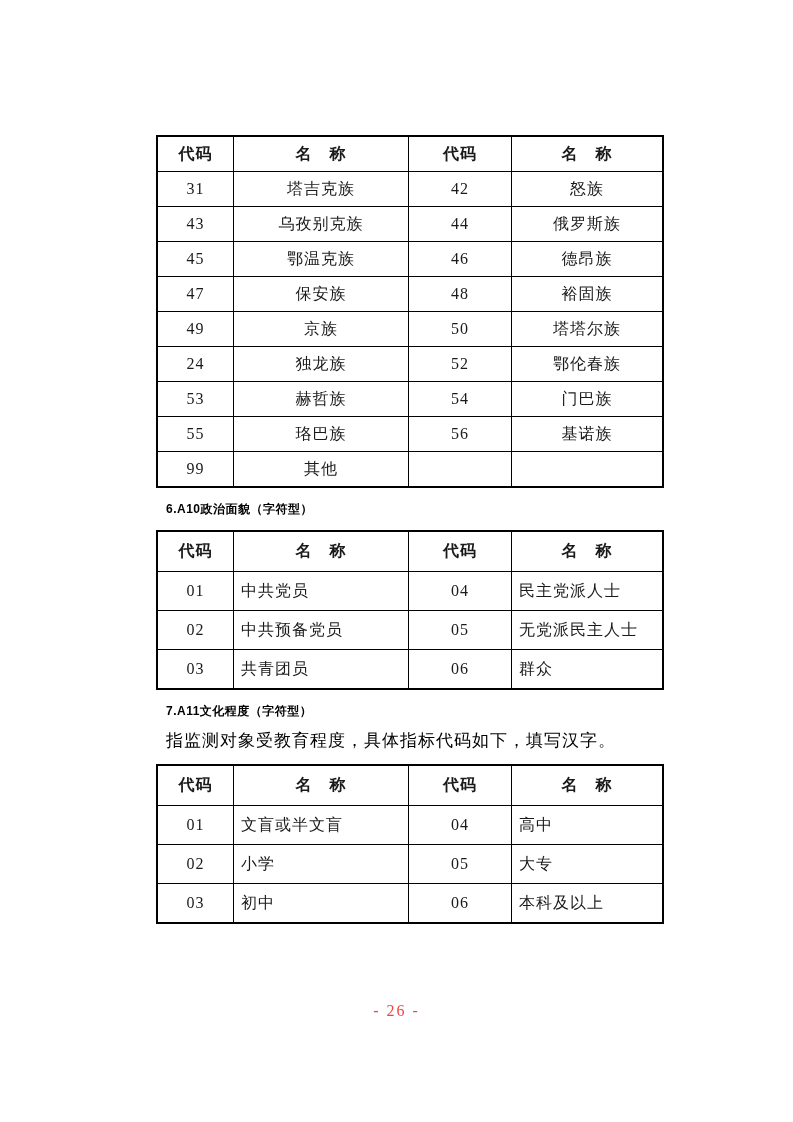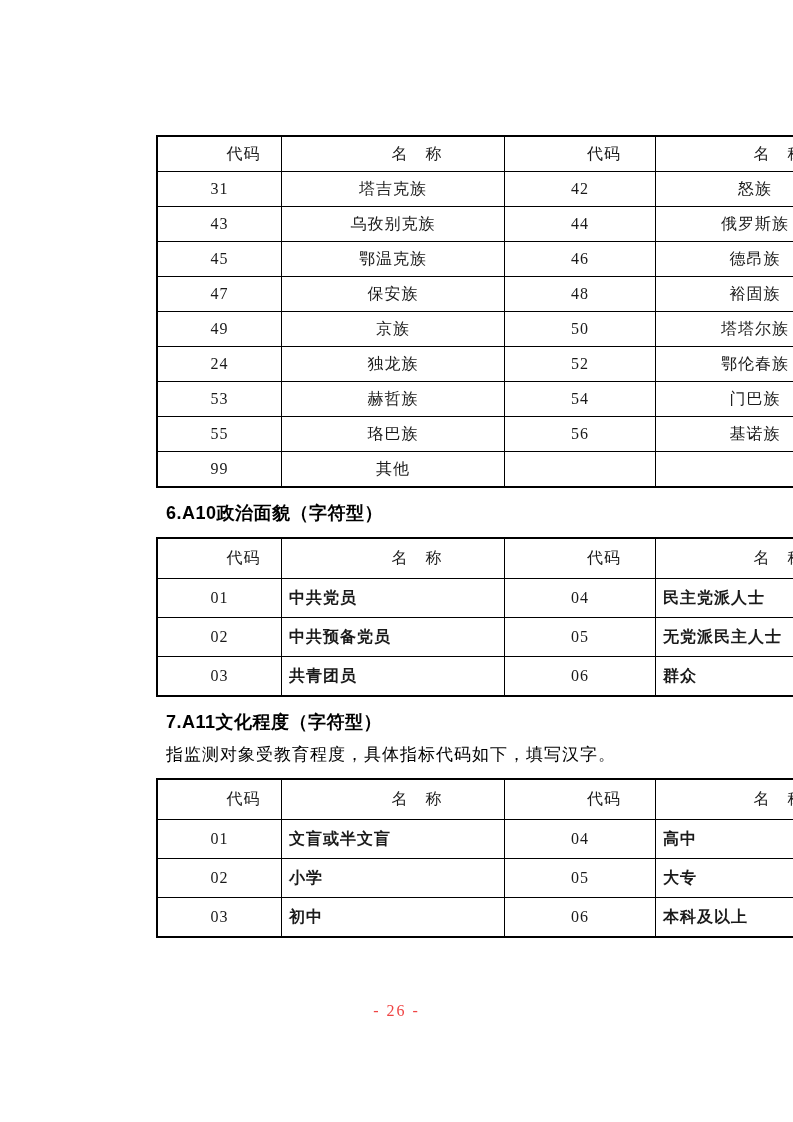--- a/index.html
+++ b/index.html
@@ -26,38 +26,37 @@
   table.doc-table td{
     border:1px solid #000;
     padding:0;
     font-size:16px;
     text-align:center;
     vertical-align:middle;
     overflow:hidden;
     white-space:nowrap;
   }
   table.doc-table th{
-    font-weight:normal;
+    font-weight:bold;
     letter-spacing:1px;
-    padding-left:48px;
   }
   .col-code1{width:75px;}
   .col-name1{width:174px;}
   .col-code2{width:102px;}
   .col-name2{width:150px;}
   .t1 th{height:34px;}
   .t1 td{height:34px;letter-spacing:1px;}
   .t23 th{height:39px;}
   .t23 td{height:38px;letter-spacing:1px;}
-  .t23 td.name-left{text-align:left;padding-left:7px;letter-spacing:1px;font-weight:bold;}
+  .t23 td.name-left{text-align:left;padding-left:7px;letter-spacing:1px;}
   .section-heading{
     margin:13px 0 0 10px;
     font-family:"Liberation Sans","DejaVu Sans",sans-serif;
     font-weight:bold;
-    font-size:18px;
+    font-size:12px;
     letter-spacing:0.5px;
     color:#000;
   }
   .section-desc{
     margin:9px 0 0 10px;
     font-size:17px;
     letter-spacing:1px;
     color:#000;
   }
   .section-table-wrap{margin-top:12px;}

